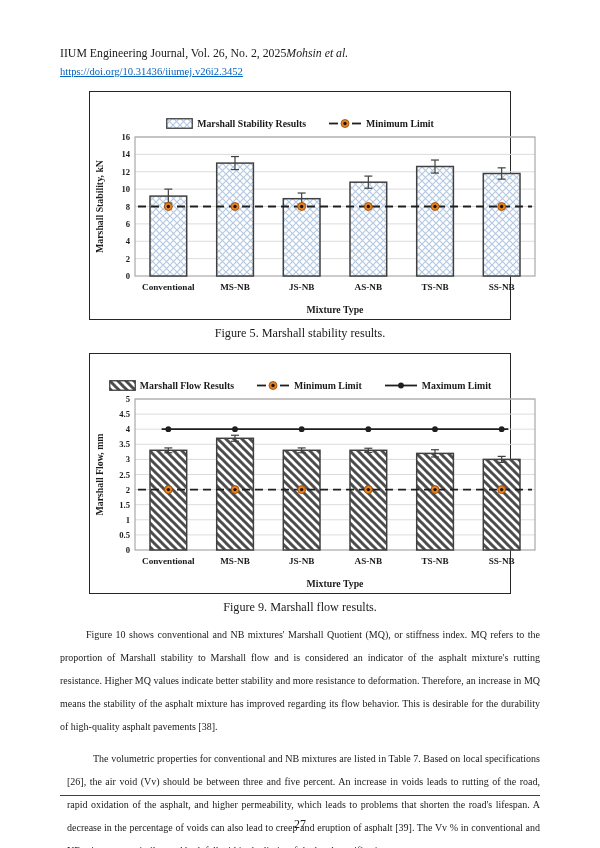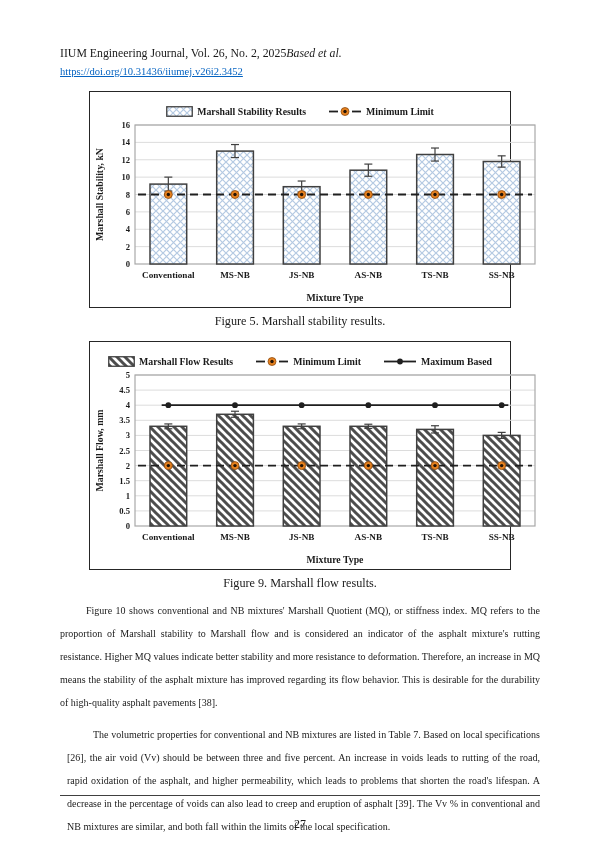--- a/index.html
+++ b/index.html
@@ -6,21 +6,21 @@
   html,body { background:#ffffff; }
   body { width:600px; height:848px; font-family:"Liberation Serif", serif; color:#1a1a1a; position:relative; overflow:hidden; }
   .page { width:600px; height:848px; padding:46px 60px 0; position:relative; }
 
   
   .header-row { display:flex; align-items:baseline; font-size:11.8px; }
   .authors { font-style:italic; }
   .doi { display:inline-block; font-size:10.6px; color:#0563c1; text-decoration:underline; margin-top:1px; }
 
   
-  .chart-box { width:422px; margin:12px auto 0; border:1.6px solid #262626; padding:11px 3px 1px; background:#fff; }
+  .chart-box { width:422px; margin:12px auto 0; border:1.6px solid #262626; padding:23px 3px 1px; background:#fff; }
   .legend { display:flex; justify-content:center; align-items:center; gap:22px; min-height:16px; margin-bottom:1px; }
   .legend-item { display:inline-flex; align-items:center; gap:4px; }
   .legend-label { font-size:9.8px; font-weight:700; white-space:nowrap; }
   .chart-svg { display:block; margin:0 auto; }
 
   svg text { fill:#1a1a1a; }
   svg .tick { font:700 8.6px "Liberation Serif", serif; }
   svg .cat { font:700 9.2px "Liberation Serif", serif; }
   svg .axis-title { font:700 9.8px "Liberation Serif", serif; }
 
@@ -36,21 +36,21 @@
   .page-number { text-align:center; font-size:12px; }
 </style>
 </head>
 <body>
 
 <div class="page">
 
   <div class="header">
     <div class="header-row">
       <span>IIUM Engineering Journal, Vol. 26, No. 2, 2025</span>
-      <span class="authors">Based et al.</span>
+      <span class="authors">Mohsin et al.</span>
     </div>
     <a class="doi" href="#">https://doi.org/10.31436/iiumej.v26i2.3452</a>
   </div>
 
   <figure class="chart-box">
     <div class="legend" id="legend-0">
         <span class="legend-item">
           <svg width="27" height="11">
             <defs>
               <pattern id="sw1" patternUnits="userSpaceOnUse" width="7" height="7">
@@ -167,21 +167,21 @@
             <circle cx="17" cy="5.5" r="4" fill="#e8821e" stroke="#8c4a10" stroke-width="0.8"></circle>
             <circle cx="17" cy="5.5" r="1.7" fill="#241306"></circle>
           </svg>
           <span class="legend-label">Minimum Limit</span>
         </span>
         <span class="legend-item">
           <svg width="34" height="11">
             <line x1="1" y1="5.5" x2="33" y2="5.5" stroke="#1f1f1f" stroke-width="1.8"></line>
             <circle cx="17" cy="5.5" r="2.9" fill="#1f1f1f"></circle>
           </svg>
-          <span class="legend-label">Maximum Based</span>
+          <span class="legend-label">Maximum Limit</span>
         </span>
       </div>
     <svg class="chart-svg" id="chart-1" viewBox="0 0 451 198" width="451" height="198">
         <defs>
           <pattern id="pat1" patternUnits="userSpaceOnUse" width="8" height="8">
             <rect width="8" height="8" fill="#ffffff"></rect>
             <path d="M0 0 L8 8 M-2 6 L2 10 M6 -2 L10 2" stroke="#4d4d4d" stroke-width="3"></path>
           </pattern>
         </defs>
         <text x="37" y="159" text-anchor="end" class="tick">0</text>

